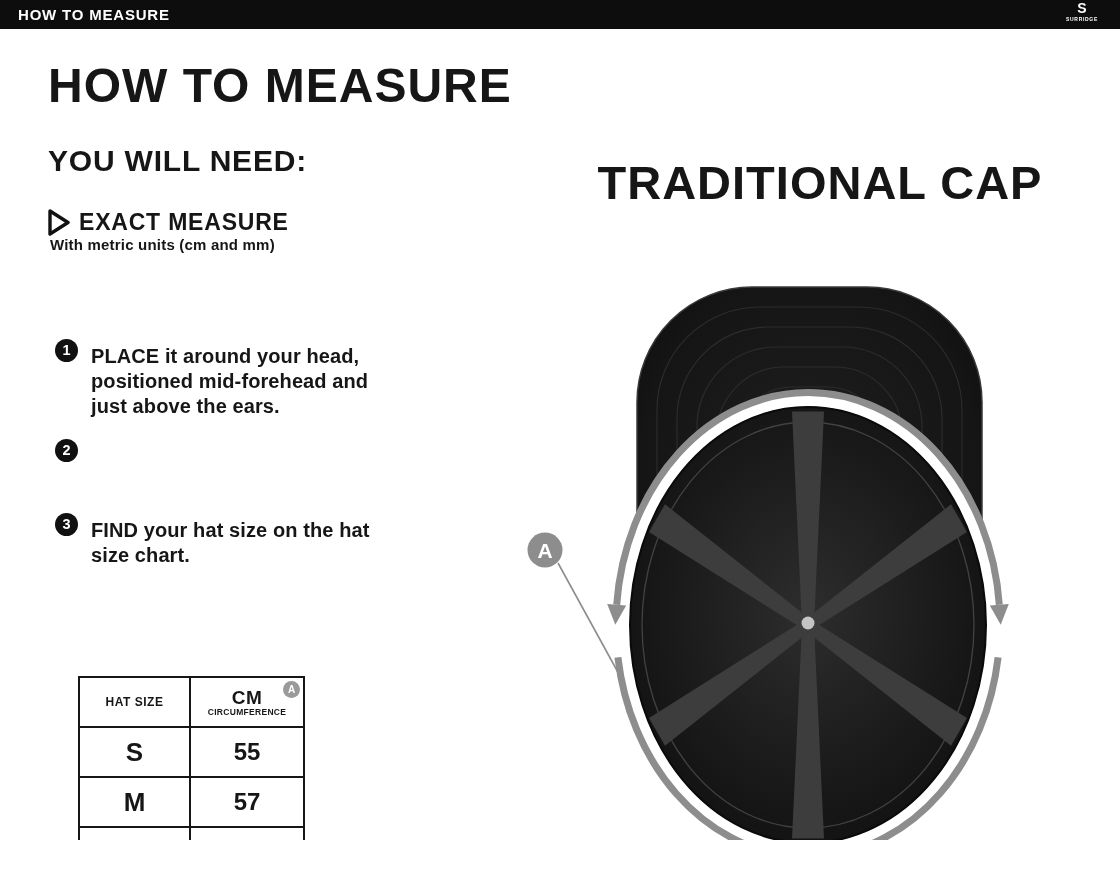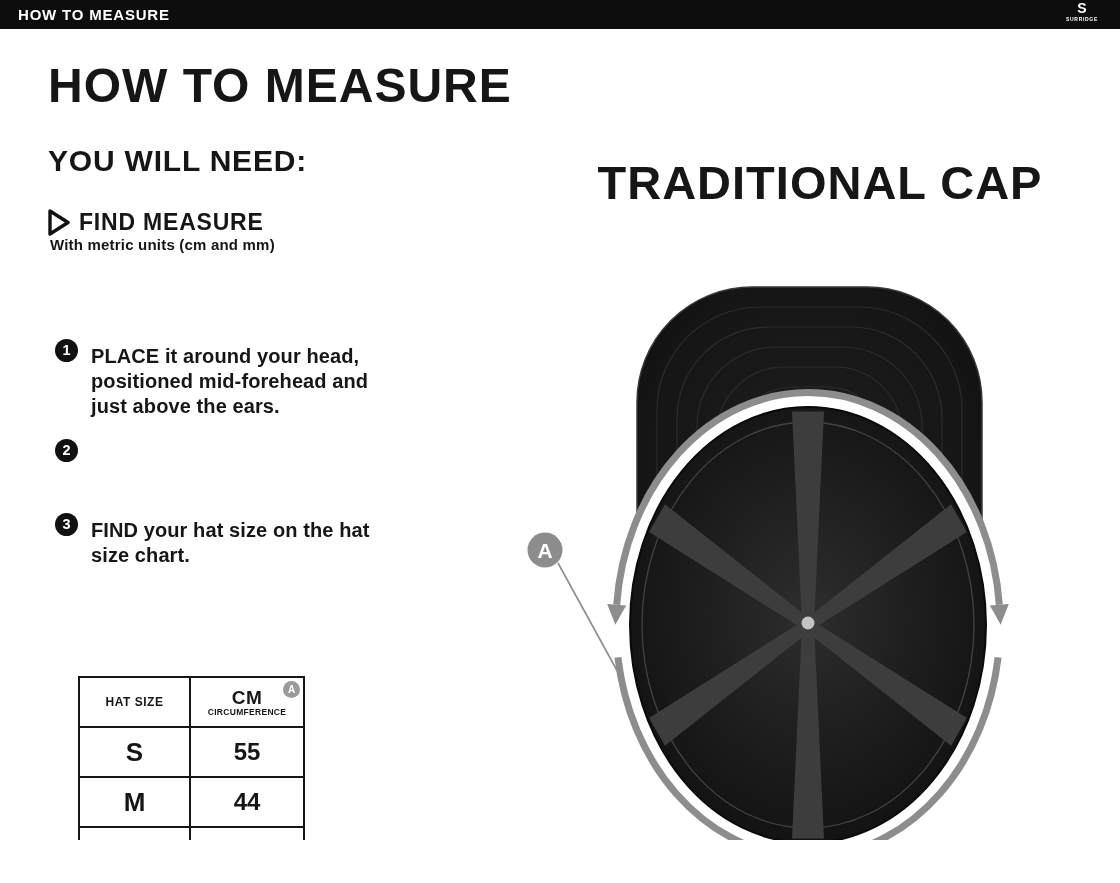--- a/index.html
+++ b/index.html
@@ -88,21 +88,21 @@
     </div>
   </header>
 
   <h1 class="page-title">HOW TO MEASURE</h1>
   <h2 class="ywn-heading">YOU WILL NEED:</h2>
 
   <div class="tool-row">
     <svg class="tool-icon" viewBox="0 0 22 27">
       <polygon points="2,2 20,13.5 2,25" fill="#ffffff" stroke="#111111" stroke-width="3.4" stroke-linejoin="round"></polygon>
     </svg>
-    <span class="tool-label">FIND MEASURE</span>
+    <span class="tool-label">EXACT MEASURE</span>
   </div>
   <div class="tool-sub">With metric units (cm and mm)</div>
 
   <div class="step step-1">
     <span class="step-badge">1</span>
     <p class="step-text">PLACE it around your head,
 positioned mid-forehead and
 just above the ears.</p>
   </div>
   <div class="step step-2">
@@ -124,21 +124,21 @@
           <span class="th-cm-sub">CIRCUMFERENCE</span>
           <span class="table-marker">A</span>
         </th>
       </tr>
       <tr>
         <td class="cell-size">S</td>
         <td class="cell-cm">55</td>
       </tr>
       <tr>
         <td class="cell-size">M</td>
-        <td class="cell-cm">44</td>
+        <td class="cell-cm">57</td>
       </tr>
       <tr>
         <td class="cell-size">L</td>
         <td class="cell-cm">59</td>
       </tr>
     </tbody>
   </table>
 
   <div class="product">
     <h2 class="product-name">TRADITIONAL CAP</h2>

